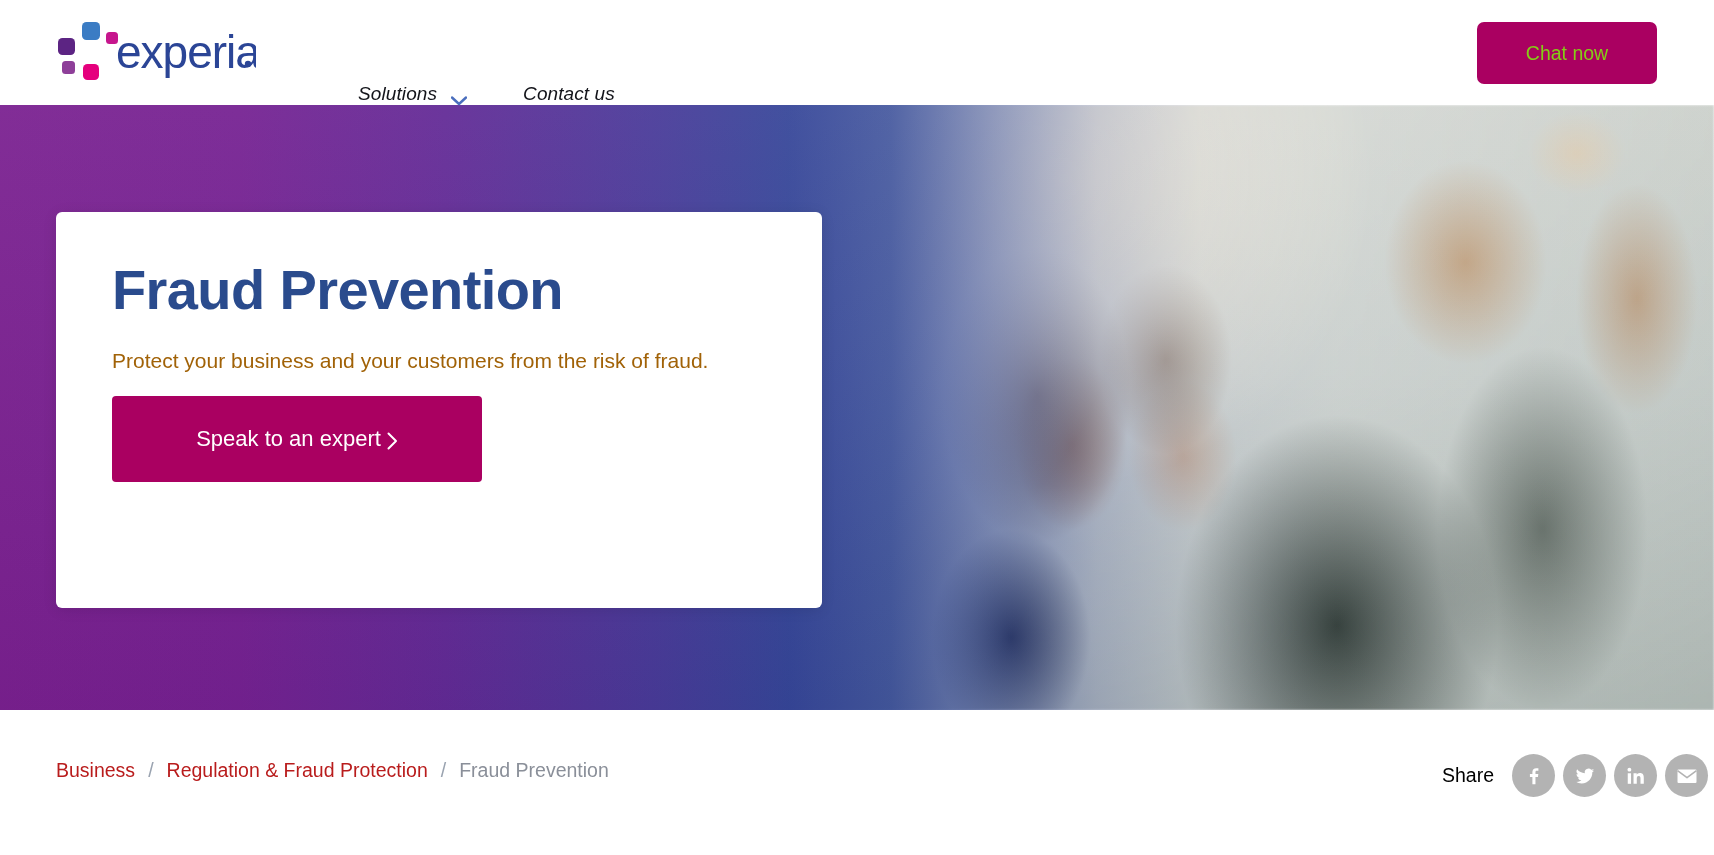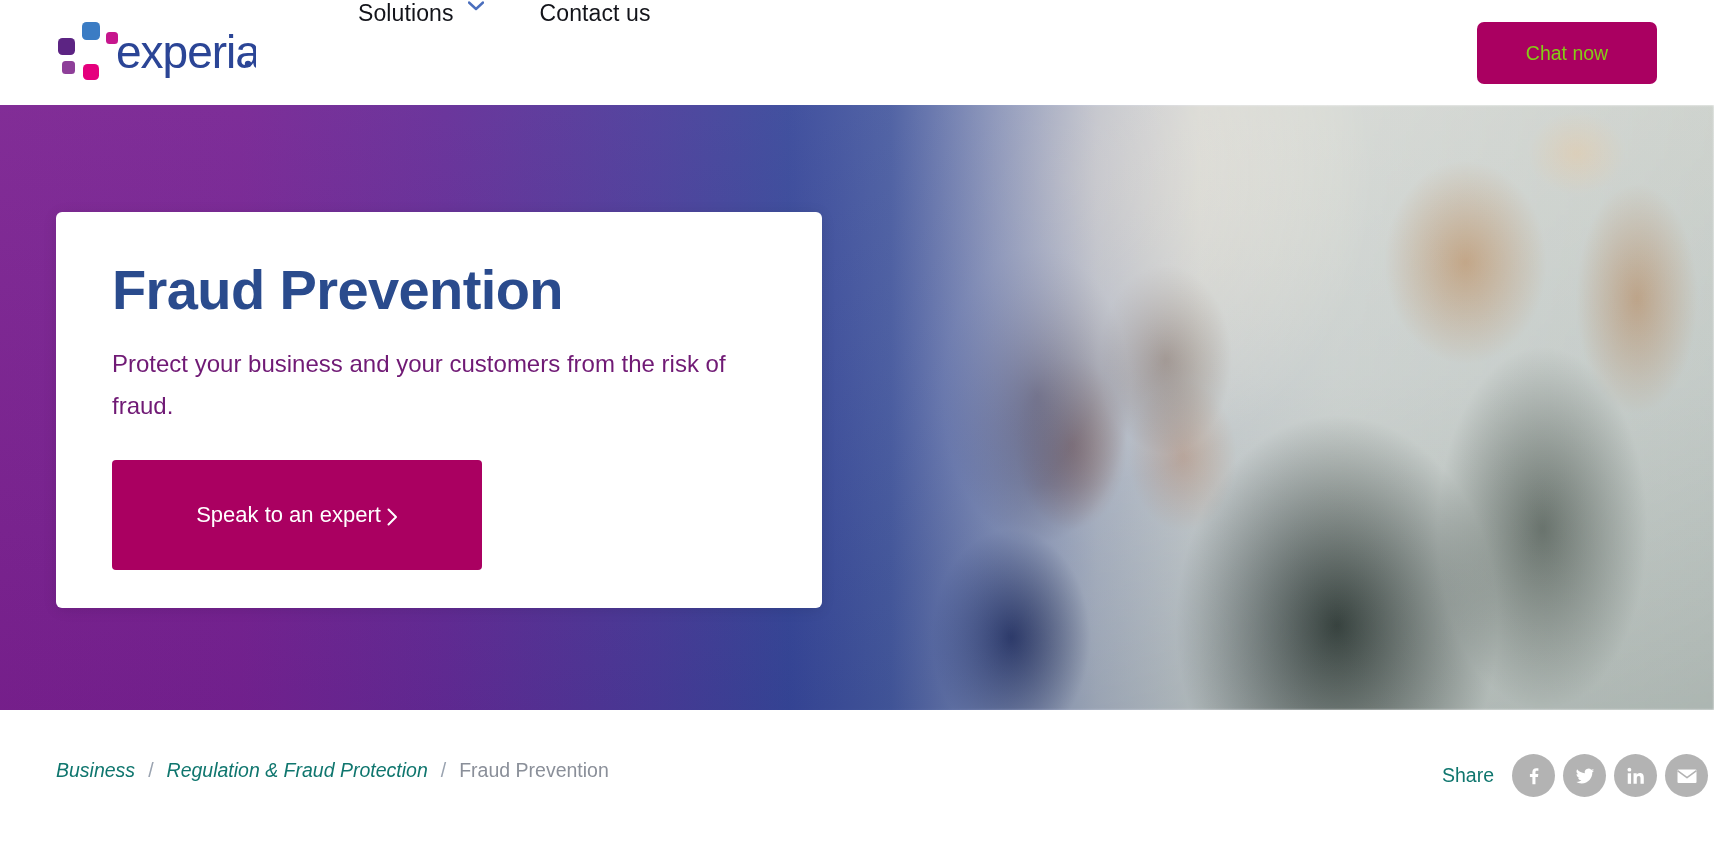--- a/index.html
+++ b/index.html
@@ -25,28 +25,29 @@
   }
   .logo-svg { display: block; }
 
   .nav {
     position: absolute; left: 330px; top: 0;
     height: 105px;
     display: flex; align-items: center;
     gap: 0px;
   }
   .nav-item {
-    display: flex; align-items: flex-start;
+    display: flex; align-items: flex-end;
     height: 105px;
     padding: 0 28px;
-    font-size: 23px;
+    font-size: 19px;
     color: #13141a;
     letter-spacing: 0.1px;
     cursor: pointer;
     white-space: nowrap;
+    font-style: italic;
   }
   .nav-item .caret {
     margin-left: 14px;
     display: inline-block;
     width: 16px; height: 10px;
     position: relative; top: 1px;
   }
   .nav-item .caret svg { display: block; }
 
   .chat-btn {
@@ -126,29 +127,29 @@
   }
   .hero-title {
     font-size: 56px;
     line-height: 1.06;
     font-weight: bold;
     color: #2a4b8d;
     letter-spacing: -0.6px;
     margin-bottom: 24px;
   }
   .hero-sub {
-    font-size: 24px;
+    font-size: 21px;
     line-height: 1.73;
-    color: #701a75;
+    color: #a16207;
     max-width: 625px;
-    margin-bottom: 34px;
+    margin-bottom: 16px;
   }
   .cta-btn {
     display: inline-flex; align-items: center; justify-content: center;
-    width: 370px; height: 110px;
+    width: 370px; height: 86px;
     background: #aa0061;
     border: none; border-radius: 4px;
     color: #ffffff;
     font-family: "Liberation Sans", sans-serif;
     font-size: 22px;
     cursor: pointer;
     gap: 6px;
   }
   .cta-btn .cta-chevron { display: inline-block; width: 11px; height: 18px; }
 
@@ -156,30 +157,30 @@
   .crumbbar {
     position: absolute; left: 0; top: 710px;
     width: 1714px; height: 145px;
     background: #ffffff;
   }
   .crumbs {
     position: absolute; left: 56px; top: 49px;
     display: flex; align-items: center;
     font-size: 19.5px;
   }
-  .crumb-link { color: #0f766e; cursor: pointer; white-space: nowrap; font-style: italic; }
+  .crumb-link { color: #b91c1c; cursor: pointer; white-space: nowrap; }
   .crumb-sep  { color: #9aa3b0; margin: 0 13px; }
   .crumb-current { color: #8a8f99; white-space: nowrap; }
 
   .share-wrap {
     position: absolute; right: 6px; top: 44px;
     display: flex; align-items: center;
   }
   .share-label {
-    font-size: 19.5px; color: #0f766e;
+    font-size: 19.5px; color: #000000;
     margin-right: 18px;
   }
   .share-icon {
     width: 43px; height: 43px; border-radius: 50%;
     background: #b3b3b3;
     display: flex; align-items: center; justify-content: center;
     margin-right: 8px;
     cursor: pointer;
   }
   .share-icon:last-child { margin-right: 0; }

